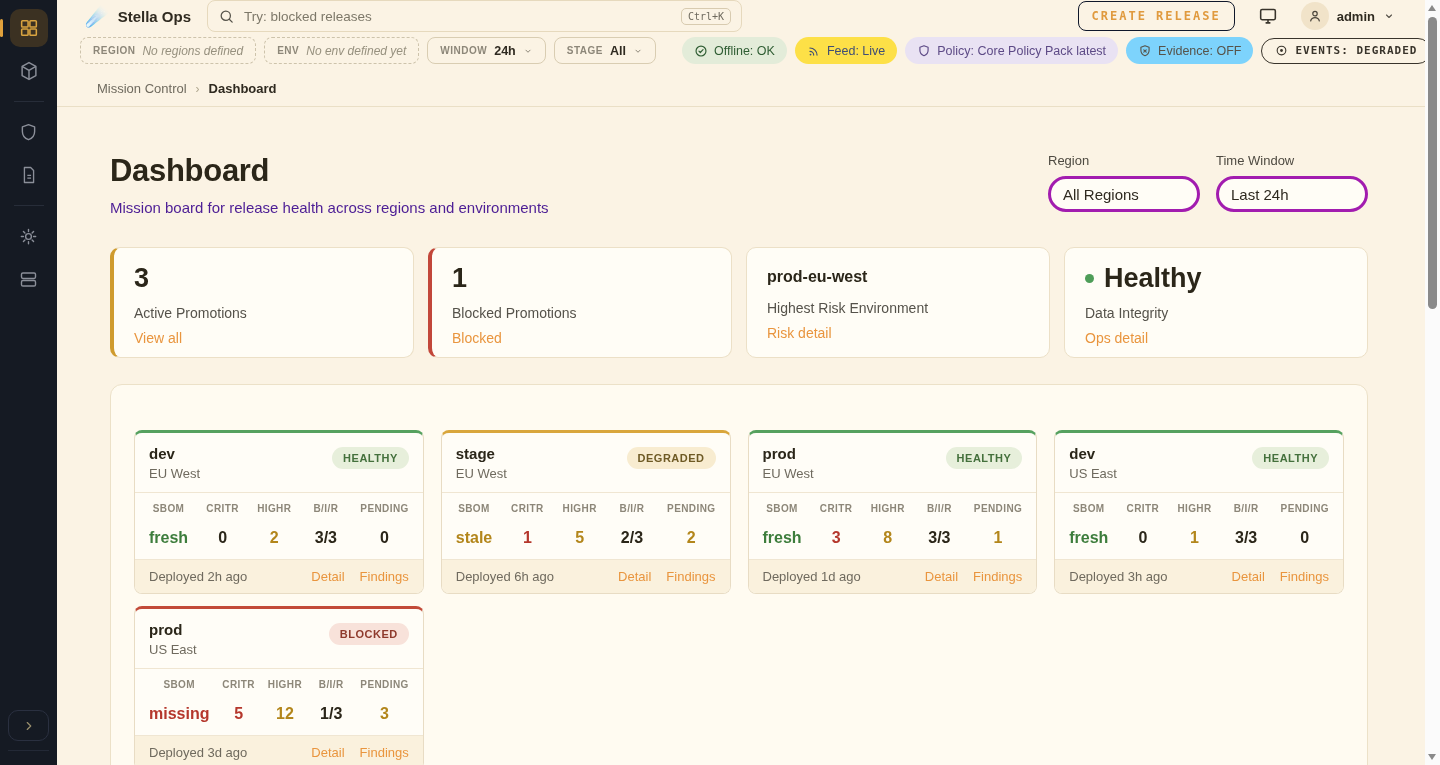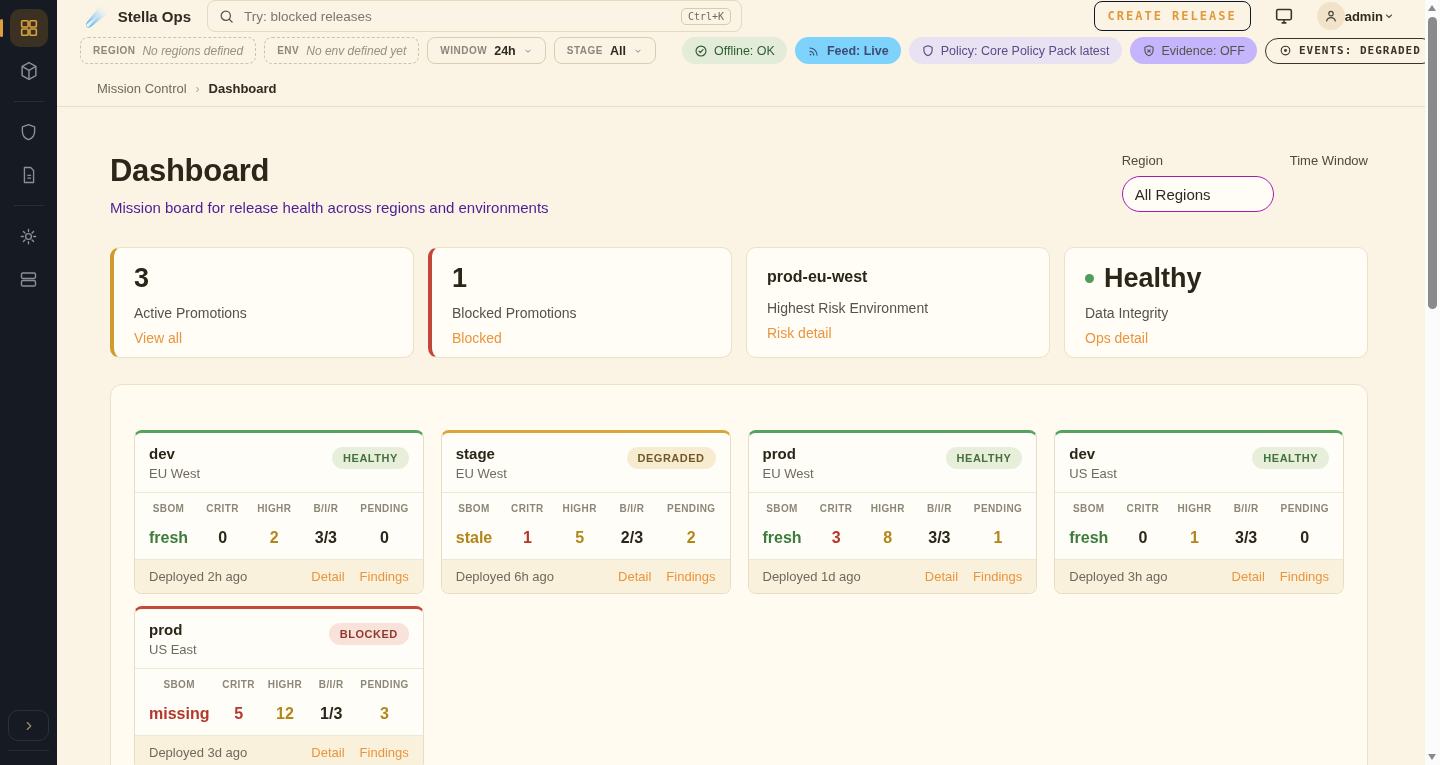--- a/index.html
+++ b/index.html
@@ -23,55 +23,55 @@
   .brand { display:flex; align-items:center; gap:9px; flex-shrink:0; }
   .logo-emoji { font-size:19px; line-height:1; }
   .brand-name { font-size:15px; font-weight:700; color:#2f2a20; }
   .search { width:535px; height:32px; border:1px solid #e6d9bd; border-radius:8px; display:flex; align-items:center; padding:0 10px; gap:9px; color:#6f6a5e; }
   .search input { flex:1; border:0; outline:0; background:transparent; font-size:13.5px; color:#57544b; font-family:inherit; }
   .search input::placeholder { color:#7d7869; }
   .kbd { font-family:"DejaVu Sans Mono", monospace; font-size:10px; border:1px solid #d8cbb0; border-radius:5px; padding:2px 6px; color:#6f6a5e; white-space:nowrap; }
   .top-right { margin-left:auto; display:flex; align-items:center; gap:22px; }
   .create-btn { font-family:"DejaVu Sans Mono", monospace; font-size:12px; font-weight:700; letter-spacing:2px; color:#e09a3e; border:1px solid #0f172a; border-radius:8px; padding:7px 13px; background:transparent; cursor:pointer; }
   .monitor-btn { color:#39342b; display:flex; cursor:pointer; }
-  .user { display:flex; align-items:center; cursor:pointer; }
+  .user { display:flex; align-items:center; gap:8px; cursor:pointer; }
   .avatar { width:28px; height:28px; border-radius:50%; background:#f1e3c9; color:#4a443a; display:flex; align-items:center; justify-content:center; }
   .user-name { font-size:13px; font-weight:700; color:#2f2a20; }
   .chev { color:#57544b; display:flex; }
 
   
   .context-bar { display:flex; align-items:center; gap:8px; padding:5px 16px 12px 23px; white-space:nowrap; }
   .ctx-pill { display:inline-flex; align-items:center; gap:7px; height:27px; padding:0 12px; border-radius:8px; }
   .ctx-pill.dashed { border:1px dashed #cdc3ab; }
   .ctx-pill.solid { border:1px solid #d9cdb2; }
   .ctx-label { font-size:10px; font-weight:700; letter-spacing:0.5px; color:#8d8779; }
   .ctx-muted { font-style:italic; color:#97917f; font-size:12px; }
   .ctx-strong { font-weight:700; color:#2f2a20; font-size:12.5px; }
   .ctx-chev { color:#8d8779; display:flex; }
   .ctx-divider { width:1px; height:20px; background:#ddd2b8; margin:0 5px; }
   .status-pill { display:inline-flex; align-items:center; gap:6px; height:27px; padding:0 12px; border-radius:999px; font-size:12.5px; cursor:pointer; }
   .status-offline { background:#e3ecd9; color:#2f5d33; }
-  .status-feed { background:#7dd3fc; color:#3f4d76;font-weight:bold; }
+  .status-feed { background:#fde047; color:#3f4d76; }
   .status-policy { background:#e9e2f3; color:#5d4a86; }
-  .status-evidence { background:#c4b5fd; color:#56534a; }
+  .status-evidence { background:#7dd3fc; color:#56534a; }
   .events-pill { display:inline-flex; align-items:center; gap:7px; height:26px; padding:0 13px; border-radius:999px; border:1.5px solid #39342b; color:#39342b; font-family:"DejaVu Sans Mono", monospace; font-size:11px; font-weight:700; letter-spacing:1px; cursor:pointer; }
 
   
   .breadcrumb { display:flex; align-items:center; gap:9px; padding:5px 0 10px 40px; border-bottom:1px solid #eadfc6; font-size:13px; color:#6f6a5e; }
   .crumb-sep { color:#b0a890; font-size:12px; }
   .crumb-current { color:#2f2a20; font-weight:600; }
 
   
   .content { padding:46px 0 0 53px; width:1311px; }
   .page-head { display:flex; justify-content:space-between; align-items:flex-start; width:1258px; }
   .page-title { font-size:31px; font-weight:700; letter-spacing:-0.3px; color:#2b2619; margin-bottom:10px; }
   .page-sub { font-size:15px; color:#4c1d95; }
   .filters { display:flex; gap:16px; }
   .filter-label { display:block; font-size:13px; color:#4e4a41; margin-bottom:8px; }
-  .select { width:152px; height:36px; border:1px solid #a21caf; border-radius:18px; background:#fffdf6; display:flex; align-items:center; padding:0 12px; font-size:15px; color:#2f2a20; cursor:pointer; }
+  .select { width:152px; height:36px; border:3px solid #a21caf; border-radius:18px; background:#fffdf6; display:flex; align-items:center; padding:0 12px; font-size:15px; color:#2f2a20; cursor:pointer; }
 
   
   .stat-row { display:grid; grid-template-columns:repeat(4,1fr); gap:14px; margin-top:31px; width:1258px; }
   .stat-card { background:#fffdf6; border:1px solid #ece0c7; border-radius:10px; padding:15px 20px; height:111px; }
   .stat-card.accent-amber { border-left:4px solid #cf9b2e; }
   .stat-card.accent-red { border-left:4px solid #c2473a; }
   .stat-big { font-size:27px; font-weight:700; color:#2b2619; line-height:1.15; }
   .stat-entity { font-size:16px; font-weight:700; color:#2b2619; padding:5px 0 3px; }
   .stat-health { display:flex; align-items:center; gap:10px; }
   .health-dot { width:9px; height:9px; border-radius:50%; background:#4e9d58; flex-shrink:0; }
@@ -314,20 +314,21 @@
           <h1 class="page-title">Dashboard</h1>
           <div class="page-sub">Mission board for release health across regions and environments</div>
         </div>
         <div class="filters">
           <div class="filter">
             <span class="filter-label">Region</span>
             <div class="select">All Regions</div>
           </div>
           <div class="filter">
             <span class="filter-label">Time Window</span>
+            <div class="select">Last 24h</div>
           </div>
         </div>
       </div>
 
       <div class="stat-row">
         <div class="stat-card accent-amber">
           <div class="stat-big">3</div>
           <div class="stat-label">Active Promotions</div>
           <a class="stat-link">View all</a>
         </div>

